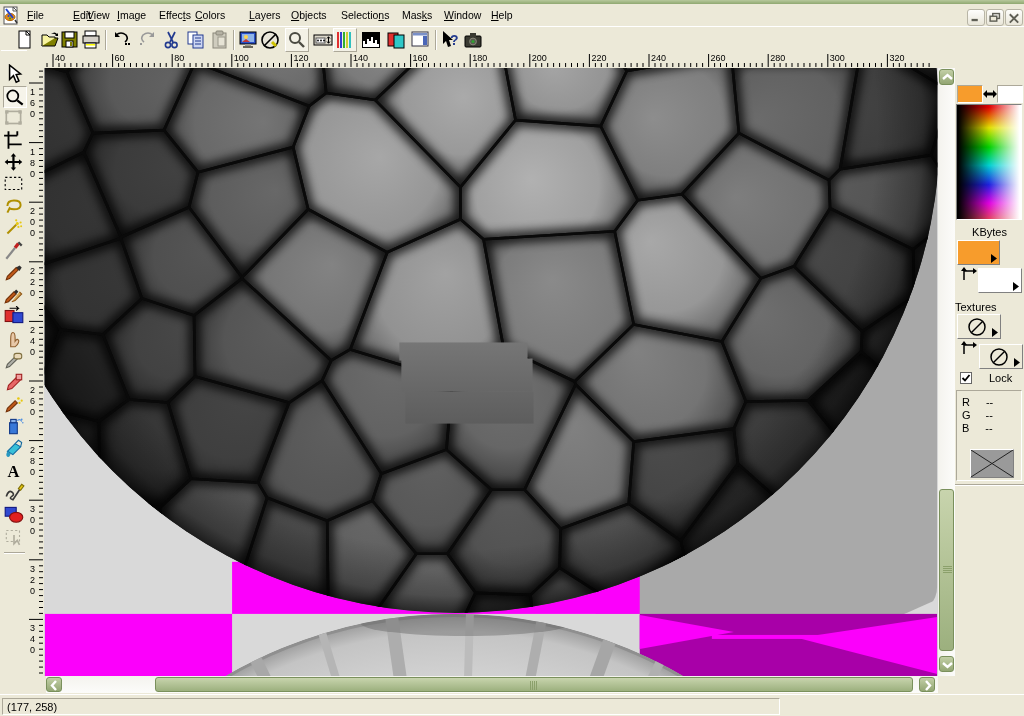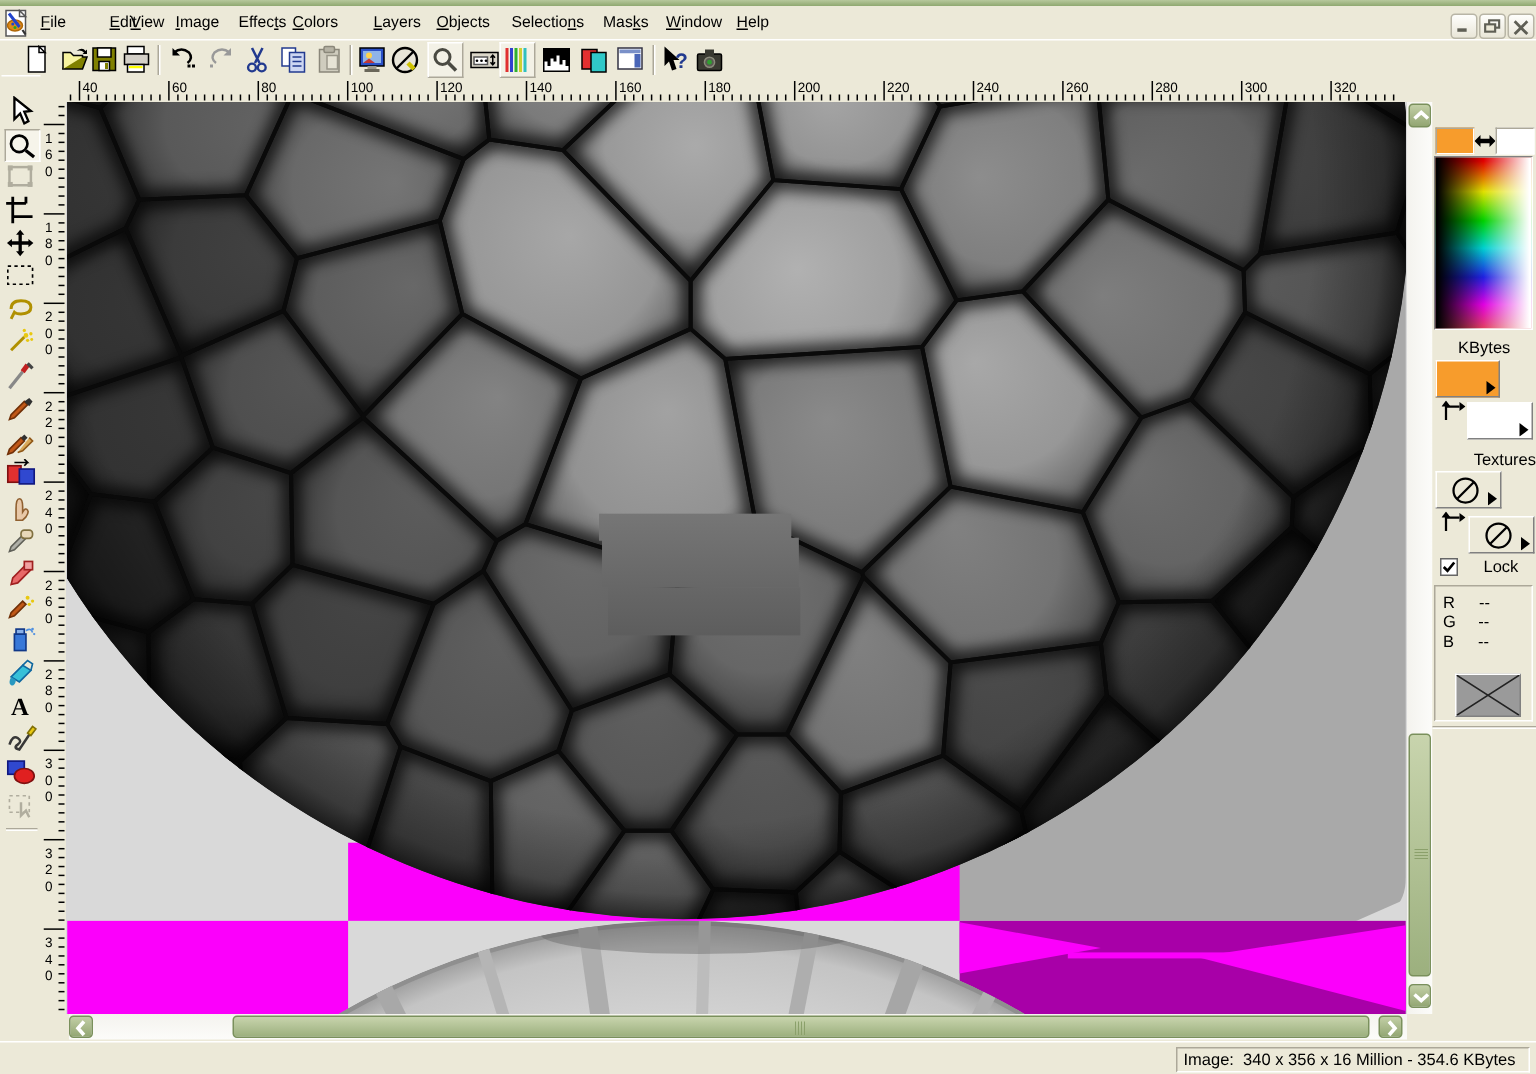--- a/index.html
+++ b/index.html
@@ -1417,21 +1417,21 @@
         <path d="M16,4 L12,1 V7 Z" fill="#000"></path>
       </svg>
     </div>
 <div class="abs rais" style="left:23px;top:216px;width:44px;height:25px;background:#fff">
       <span style="position:absolute;right:1px;bottom:1px">
         <svg width="8" height="9" viewBox="0 0 8 9">
           <path d="M1,0 L7,4.5 L1,9 Z" fill="#000"></path>
         </svg>
       </span>
     </div>
-<div class="abs" style="left:0;top:249px;width:69px;text-align:right">Textures</div>
+<div class="abs" style="left:0;top:249px;width:69px;text-align:left">Textures</div>
 <div class="abs rais" style="left:2px;top:262px;width:44px;height:25px;background:#ece9d8">
       <span style="position:absolute;left:8px;top:1px">
         <svg width="22" height="22" viewBox="0 0 22 22">
           <circle cx="11" cy="11" r="8" fill="none" stroke="#000" stroke-width="1.5"></circle>
           <line x1="5.5" y1="16.5" x2="16.5" y2="5.5" stroke="#000" stroke-width="1.5"></line>
         </svg>
       </span>
       <span style="position:absolute;right:1px;bottom:1px">
         <svg width="8" height="9" viewBox="0 0 8 9">
           <path d="M1,0 L7,4.5 L1,9 Z" fill="#000"></path>
@@ -1470,16 +1470,16 @@
  <div style="position:absolute;left:5px;top:31px">B<span style="margin-left:16px">--</span></div>
  <div style="position:absolute;left:13px;top:58px;width:44px;height:29px;border:1px solid #fff;border-right-color:#808080;border-bottom-color:#808080;background:#9a9a9a">
   <svg width="42" height="27">
           <path d="M0,0 L42,27 M42,0 L0,27" stroke="#222"></path>
         </svg>
       </div>
 </div>
 <div class="abs" style="left:0;top:432px;width:69px;height:2px;border-top:1px solid #aca899;border-bottom:1px solid #fff"></div>
 </div>
 <div class="abs statusbar">
-<div class="abs" style="left:784px;top:3px;width:236px;height:17px;border:1px solid #aca899;border-right-color:#fff;border-bottom-color:#fff">
-      <span style="position:absolute;left:4px;top:2px;white-space:nowrap">Image:&nbsp; 340 x 356 x 16 Million - 354.6 KBytes</span>
+<div class="abs" style="left:2px;top:3px;width:778px;height:17px;border:1px solid #aca899;border-right-color:#fff;border-bottom-color:#fff">
+      <span style="position:absolute;left:4px;top:2px">(177, 258)</span>
     </div>
 </div>
 
 </body></html>

